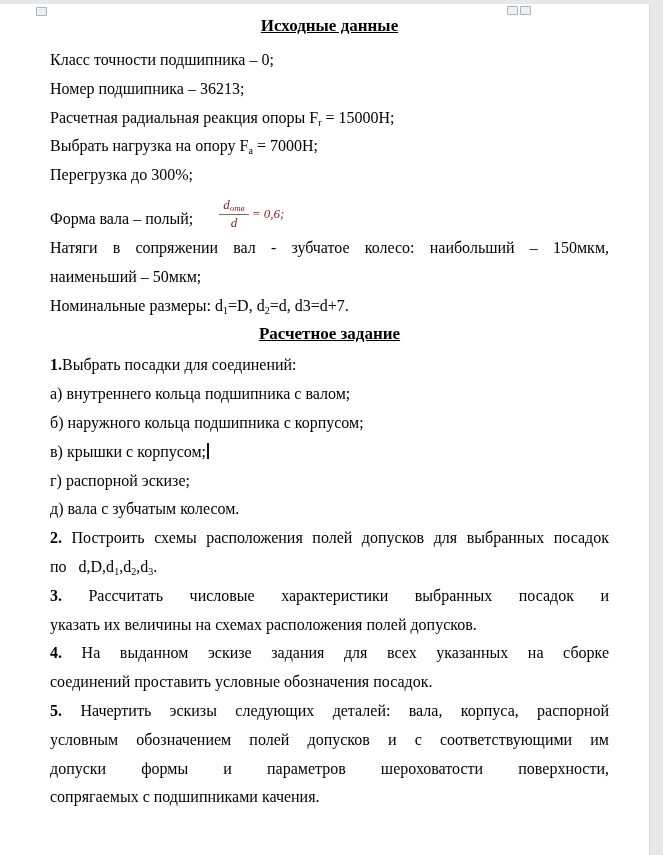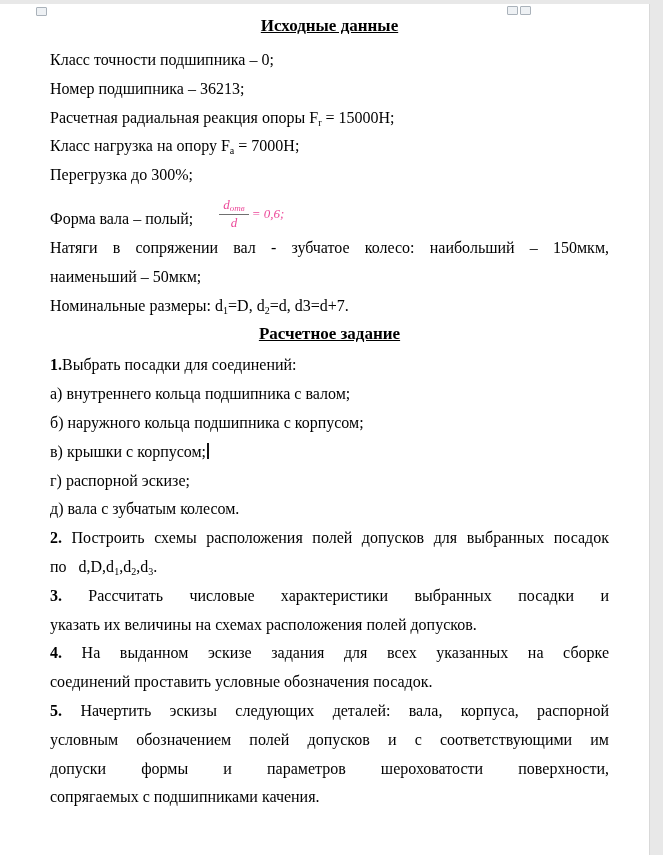--- a/index.html
+++ b/index.html
@@ -61,21 +61,21 @@
   .formula-line {
     height: 44px;
     display: flex;
     align-items: flex-end;
   }
   .formula {
     display: inline-flex;
     align-items: center;
     margin-left: 26px;
     margin-bottom: 3px;
-    color: #ec4899;
+    color: #7f1d1d;
     font-style: italic;
     font-size: 13px;
     line-height: 1.15;
   }
   .frac {
     display: inline-flex;
     flex-direction: column;
     align-items: center;
   }
   .fnum {
@@ -109,21 +109,21 @@
     <span class="marker m3"></span>
 
     <h1 class="heading">Исходные данные</h1>
 
     <p class="line"><span>Класс точности подшипника – 0;</span></p>
 
     <p class="line"><span>Номер подшипника – 36213;</span></p>
 
     <p class="line"><span>Расчетная радиальная реакция опоры F</span><sub class="s">r</sub><span> = 15000Н;</span></p>
 
-    <p class="line"><span>Класс нагрузка на опору F</span><sub class="s">a</sub><span> = 7000Н;</span></p>
+    <p class="line"><span>Выбрать нагрузка на опору F</span><sub class="s">a</sub><span> = 7000Н;</span></p>
 
     <p class="line"><span>Перегрузка до 300%;</span></p>
 
     <p class="line formula-line">
       <span>Форма вала – полый;</span>
       <span class="formula">
         <span class="frac">
           <span class="fnum"><span>d</span><sub class="fsub">отв</sub></span>
           <span class="fden">d</span>
         </span>
@@ -148,21 +148,21 @@
     <p class="line"><span>в) крышки с корпусом;</span><span class="caret"></span></p>
 
     <p class="line"><span>г) распорной эскизе;</span></p>
 
     <p class="line"><span>д) вала с зубчатым колесом.</span></p>
 
     <p class="line jline"><b>2.</b><span> Построить схемы расположения полей допусков для выбранных посадок</span></p>
 
     <p class="line"><span>по&nbsp;&nbsp; d,D,d</span><sub class="s">1</sub><span>,d</span><sub class="s">2</sub><span>,d</span><sub class="s">3</sub><span>.</span></p>
 
-    <p class="line jline"><b>3.</b><span> Рассчитать числовые характеристики выбранных посадки и</span></p>
+    <p class="line jline"><b>3.</b><span> Рассчитать числовые характеристики выбранных посадок и</span></p>
 
     <p class="line"><span>указать их величины на схемах расположения полей допусков.</span></p>
 
     <p class="line jline"><b>4.</b><span> На выданном эскизе задания для всех указанных на сборке</span></p>
 
     <p class="line"><span>соединений проставить условные обозначения посадок.</span></p>
 
     <p class="line jline"><b>5.</b><span> Начертить эскизы следующих деталей: вала, корпуса, распорной</span></p>
 
 

